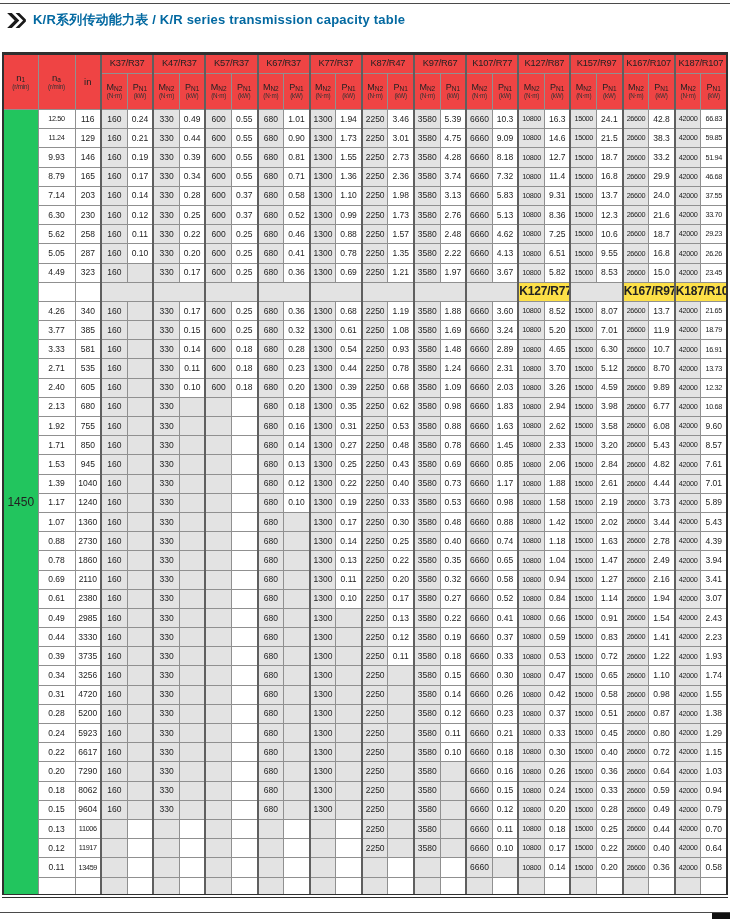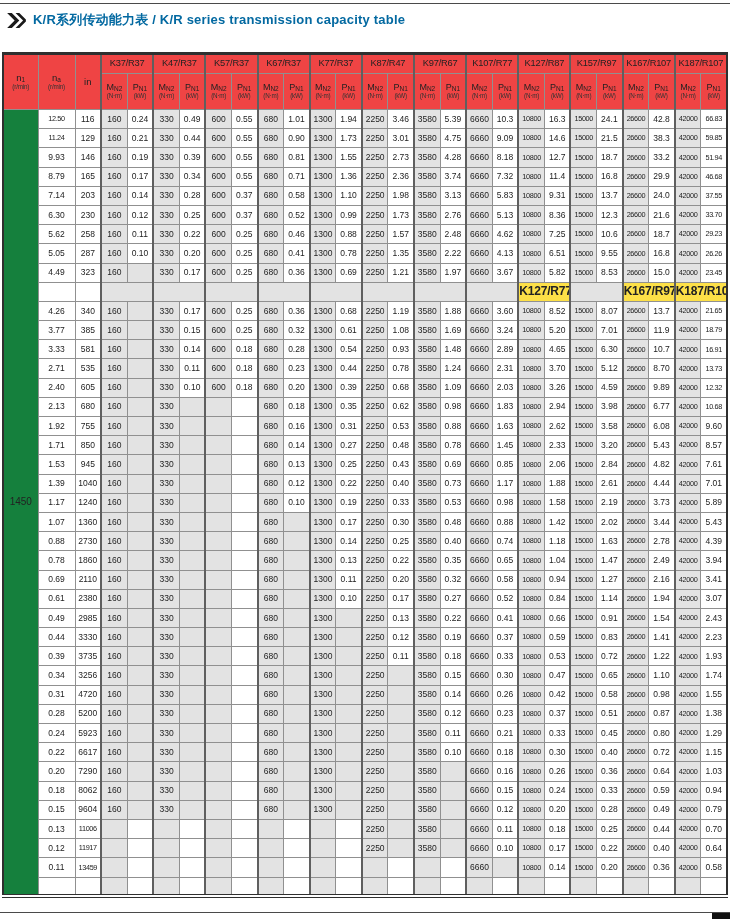--- a/index.html
+++ b/index.html
@@ -22,21 +22,21 @@
   .lh{font-size:9.5px}
   .sh{font-size:9px}
   .u{display:block;font-size:6.3px;color:#333;letter-spacing:-.2px}
   sub{font-size:6.5px;vertical-align:-1px;letter-spacing:0}
   tbody td{background:#fff}
   td.m{background:#e3e3e3}
   td.p{background:#fff}
   td.p.na{background:#e3e3e3}
   td.sm{font-size:7.3px;letter-spacing:-.35px}
   .gs{border-left-width:2px;border-left-color:#5f5f5f}
-  .n1cell{font-size:10px;background:#15803d}
+  .n1cell{font-size:12px;background:#22c55e}
   .lc{background:#fff;font-size:8.5px}
   td.subcell{background:#e3e3e3}
   td.subcell.lab{background:#fde047;font-weight:bold;font-size:12px;letter-spacing:-.2px}
   .footer-rule{position:absolute;top:912px;left:0;width:730px;height:1px;background:#4a4a4a}
   .footer-block{position:absolute;top:913px;right:0;width:18px;height:6px;background:#111}
 </style>
 </head>
 <body>
 
 <div class="top-rule"></div>

